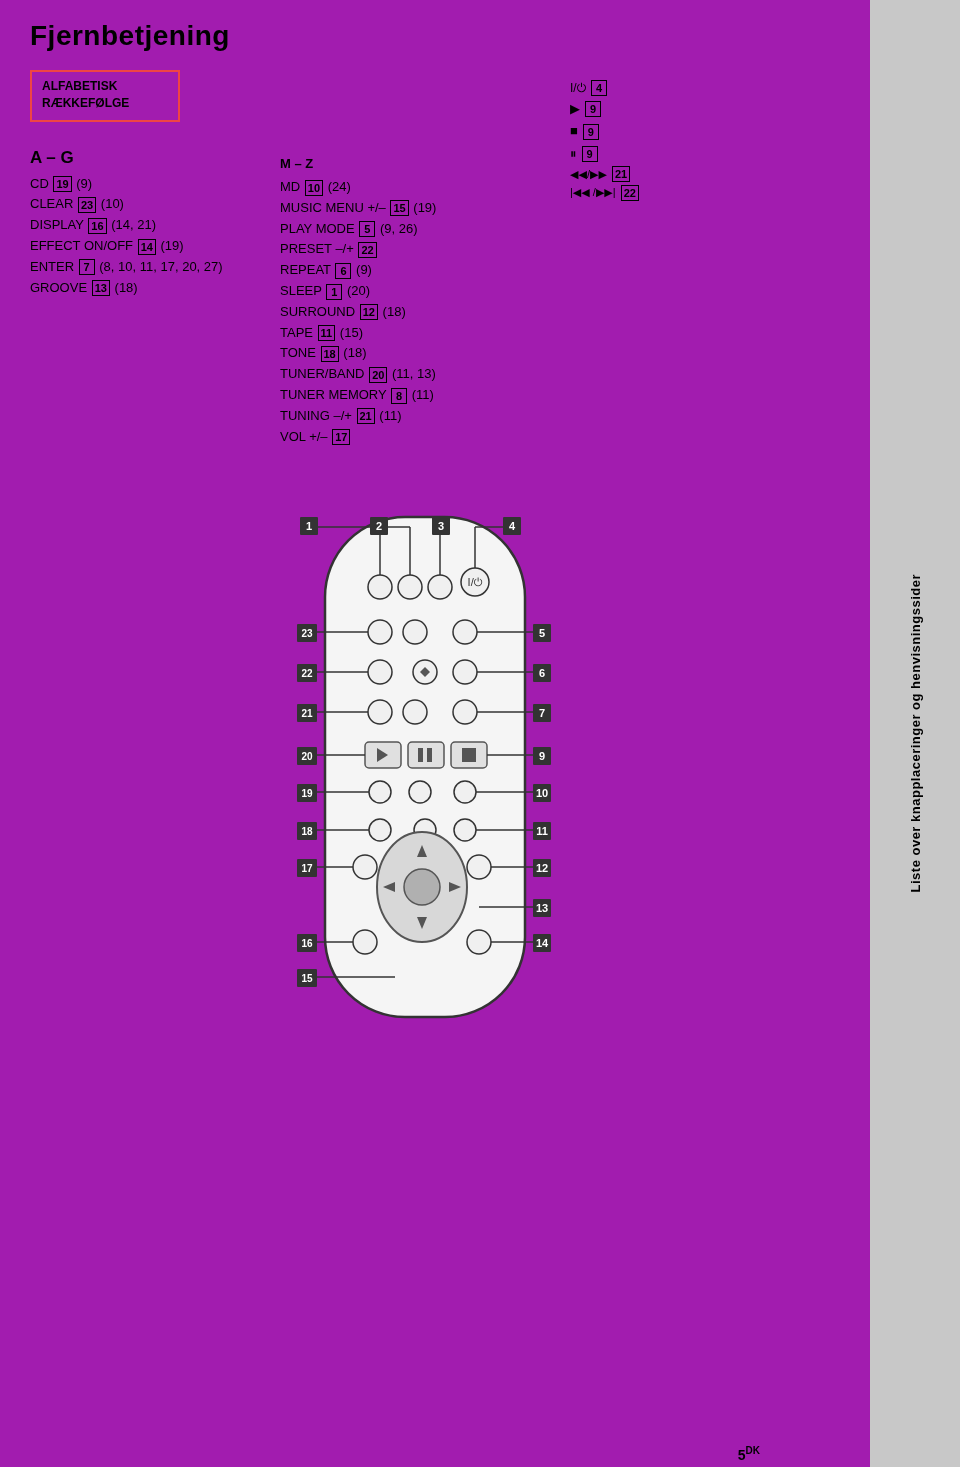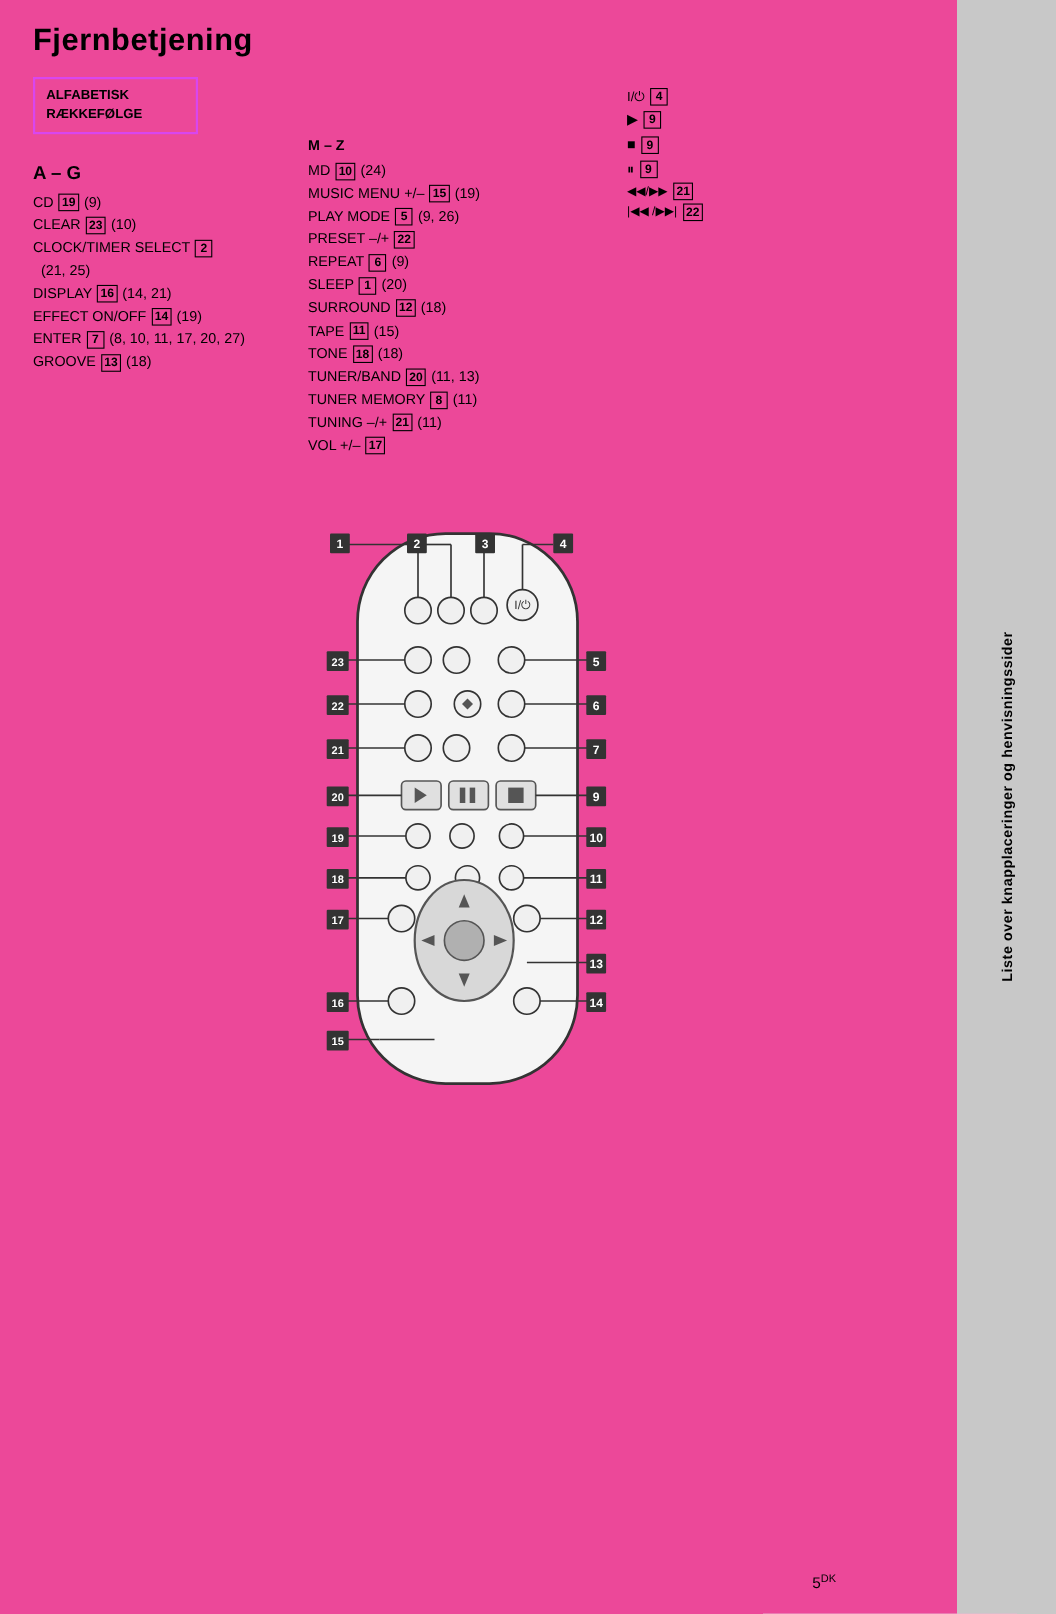--- a/index.html
+++ b/index.html
@@ -5,21 +5,21 @@
     * { margin: 0; padding: 0; box-sizing: border-box; }
     body {
       width: 960px;
       min-height: 1467px;
       background: #e8e8e8;
       font-family: Arial, Helvetica, sans-serif;
       font-size: 13px;
       position: relative;
     }
     .main-content {
-      background: #ec4899;
+      background: #a21caf;
       margin: 0;
       padding: 20px 30px 30px 30px;
       width: 870px;
       min-height: 1467px;
       position: relative;
     }
     .page-title {
       font-size: 28px;
       font-weight: bold;
       margin-bottom: 18px;
@@ -28,21 +28,21 @@
     .two-col {
       display: flex;
       gap: 30px;
       margin-bottom: 10px;
     }
     .left-col {
       width: 220px;
       flex-shrink: 0;
     }
     .section-box {
-      border: 2px solid #d946ef;
+      border: 2px solid #ef4444;
       padding: 6px 10px 8px 10px;
       margin-bottom: 16px;
       display: inline-block;
       min-width: 150px;
     }
     .section-box .box-title {
       font-weight: bold;
       font-size: 12px;
       line-height: 1.4;
     }
@@ -70,20 +70,21 @@
       font-size: 11px;
       font-weight: bold;
       padding: 0 2px;
       margin: 0 1px;
       vertical-align: middle;
     }
     .mz-header {
       font-weight: bold;
       font-size: 13px;
       margin-bottom: 6px;
+      margin-top: 32px;
     }
     
     .right-panel {
       position: absolute;
       right: 0;
       top: 0;
       width: 90px;
       min-height: 1467px;
       background: #c8c8c8;
       display: flex;
@@ -113,24 +114,24 @@
     
     .remote-container {
       margin-top: 20px;
       display: flex;
       justify-content: center;
       position: relative;
     }
     
     .page-number {
       position: absolute;
-      bottom: 20px;
+      bottom: 4px;
       right: 110px;
       font-size: 14px;
-      font-weight: normal;
+      font-weight: bold;
     }
     .dk-sup {
       font-size: 10px;
       vertical-align: super;
     }
   </style>
 </head>
 <body>
 
 <div class="right-panel">
@@ -145,21 +146,20 @@
 
     <div class="left-col">
       <div class="section-box">
         <div class="box-title">ALFABETISK</div>
         <div class="box-title">RÆKKEFØLGE</div>
       </div>
       <div class="alpha-header">A – G</div>
       <ul class="index-list">
         <li>CD <span class="num-badge">19</span> (9)</li>
         <li>CLEAR <span class="num-badge">23</span> (10)</li>
-        <li>CLOCK/TIMER SELECT <span class="num-badge">2</span><br>&nbsp;&nbsp;(21, 25)</li>
         <li>DISPLAY <span class="num-badge">16</span> (14, 21)</li>
         <li>EFFECT ON/OFF <span class="num-badge">14</span> (19)</li>
         <li>ENTER <span class="num-badge">7</span> (8, 10, 11, 17, 20, 27)</li>
         <li>GROOVE <span class="num-badge">13</span> (18)</li>
       </ul>
     </div>
 
     <div class="left-col" style="width:260px;">
       <div style="height:54px;"></div>
       <div class="mz-header">M – Z</div>

